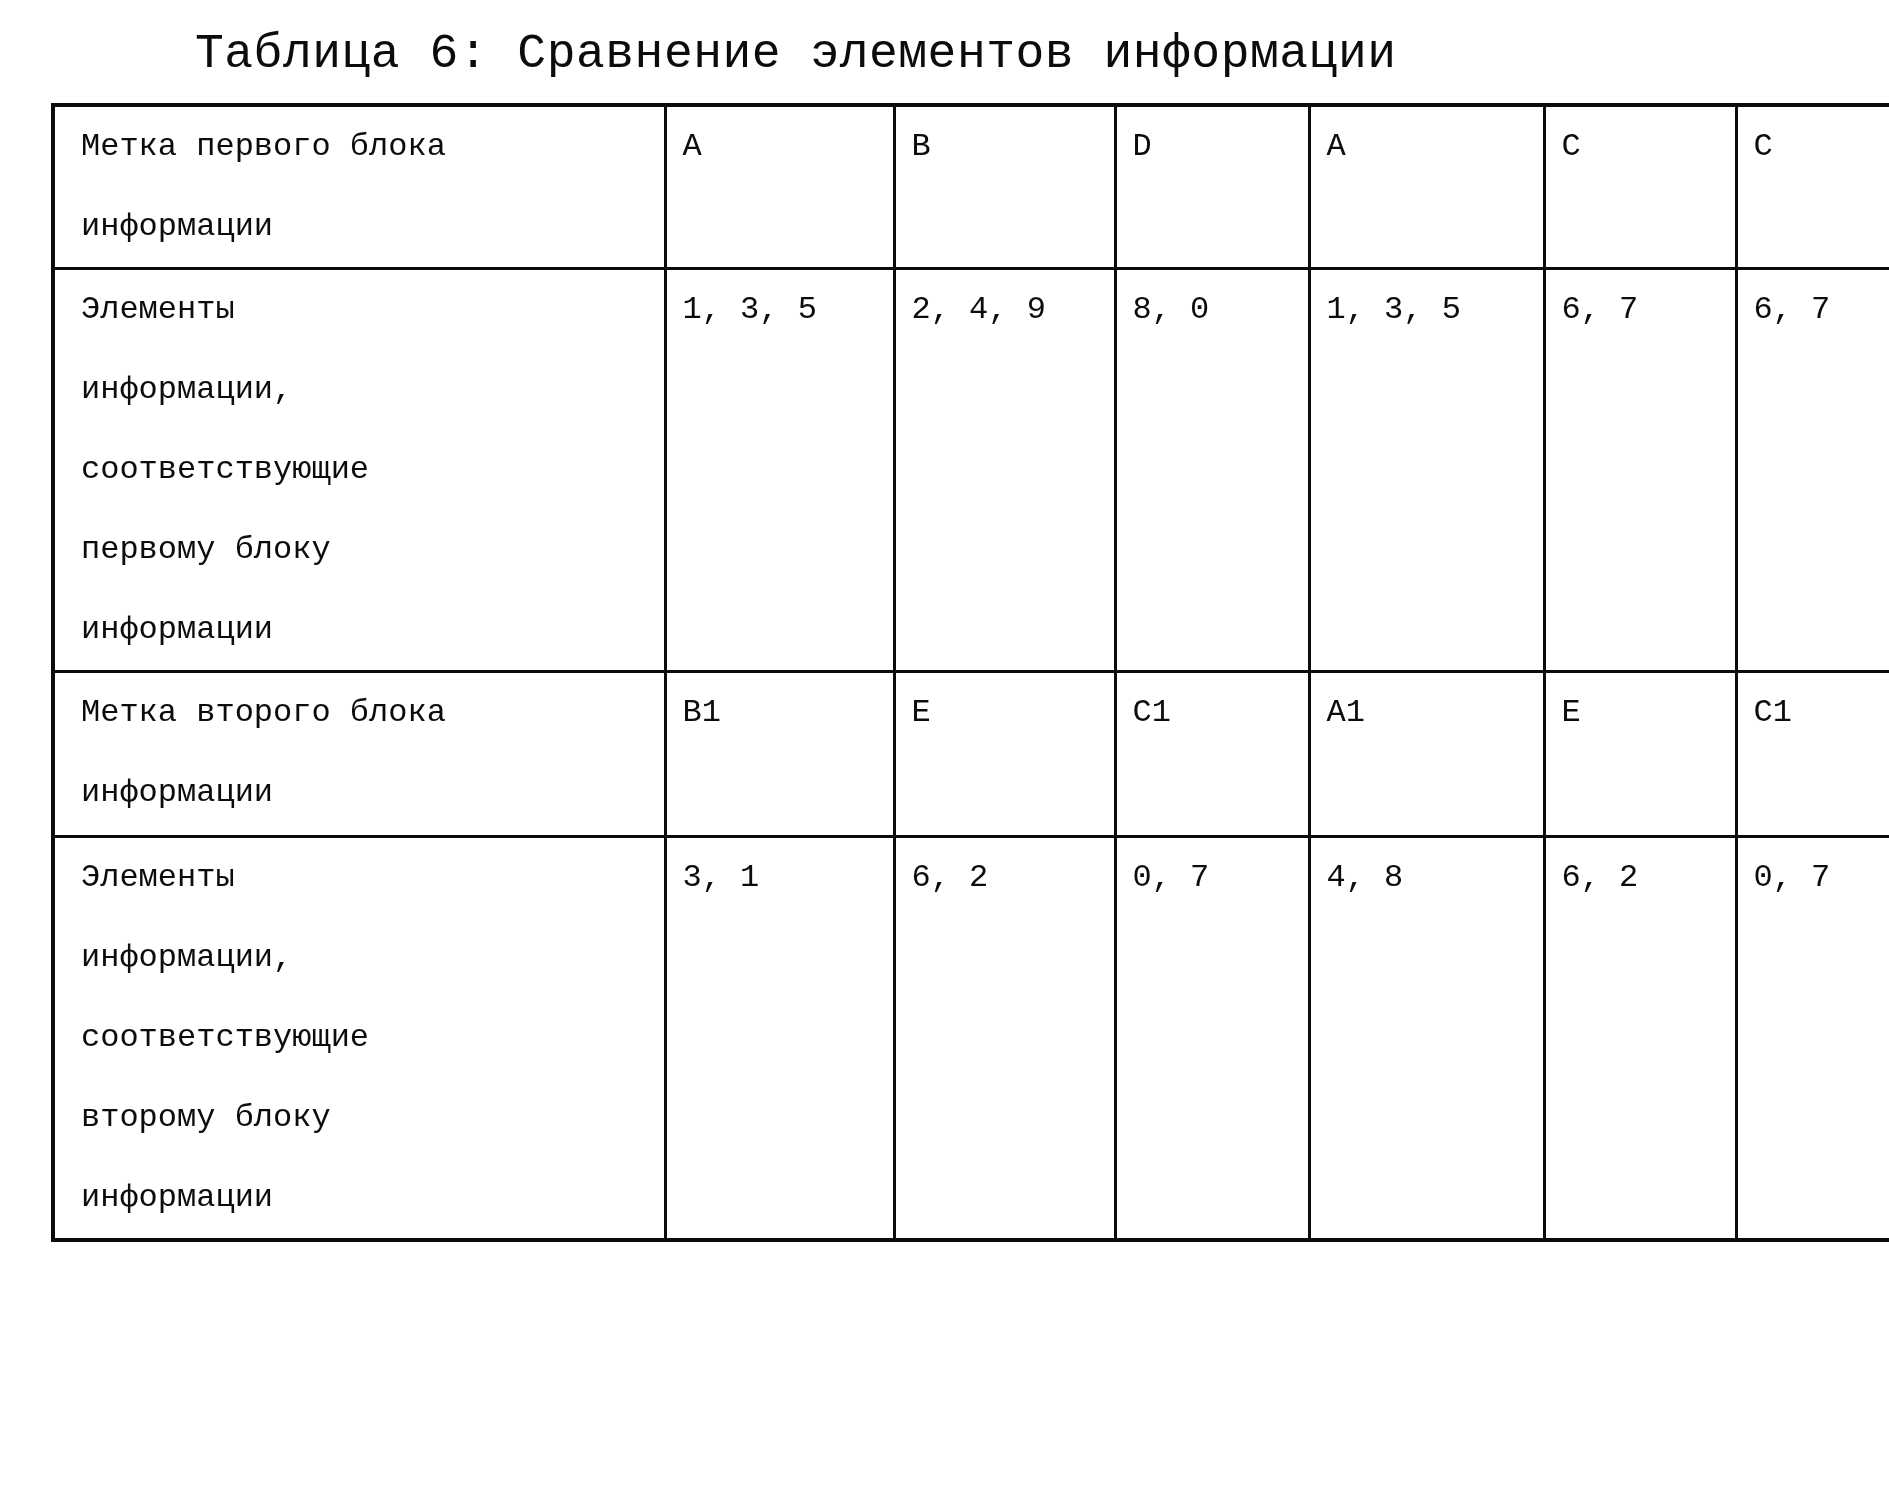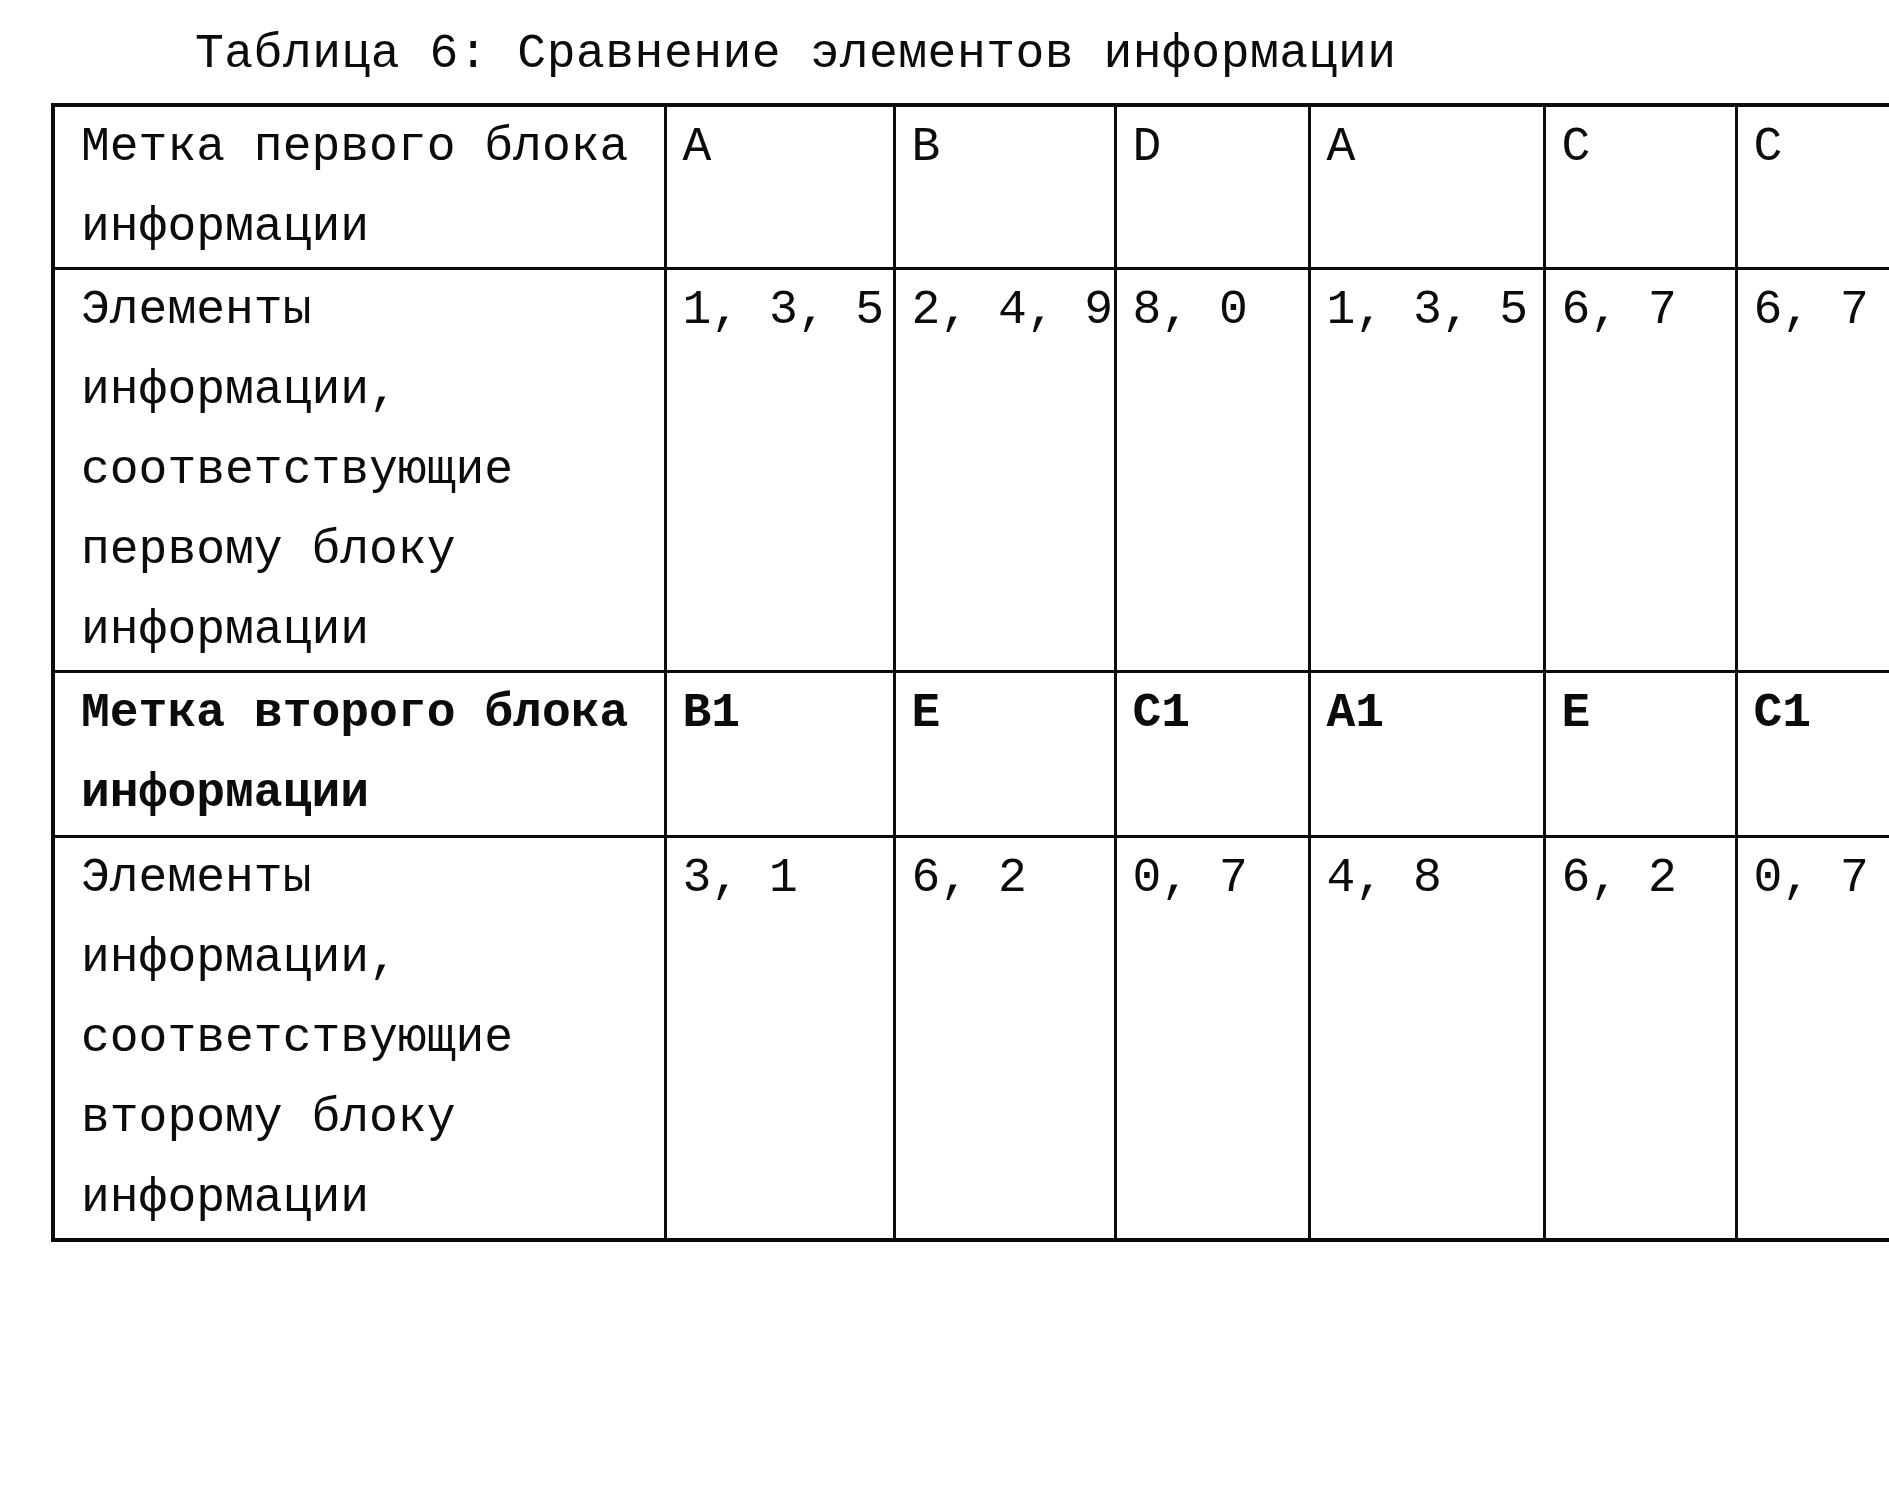--- a/index.html
+++ b/index.html
@@ -31,36 +31,36 @@
     left: 14px;
     top: 103px;
     width: 1861px;
     border-collapse: collapse;
     table-layout: fixed;
     border: 4px solid #0c0c0c;
   }
   #cmp-table td {
     border: 3px solid #0c0c0c;
     vertical-align: top;
-    font-size: 48px;
+    font-size: 32px;
     line-height: 80px;
     padding: 0 4px 0 16px;
     overflow: hidden;
   }
   #cmp-table td.label-cell {
     padding-left: 26px;
     white-space: pre-line;
   }
   #cmp-table td.data-cell {
     white-space: pre;
   }
   
   tr.r0 td { height: 160px; }
   tr.r1 td { height: 399px; }
-  tr.r2 td { height: 162px; font-weight: bold; }
+  tr.r2 td { height: 162px; }
   tr.r3 td { height: 396px; }
   tr.r4 td { height: 237px; }
 </style>
 </head>
 <body>
 
 <div id="page">
 
   <div id="doc-title">Таблица 6: Сравнение элементов информации</div>
 

